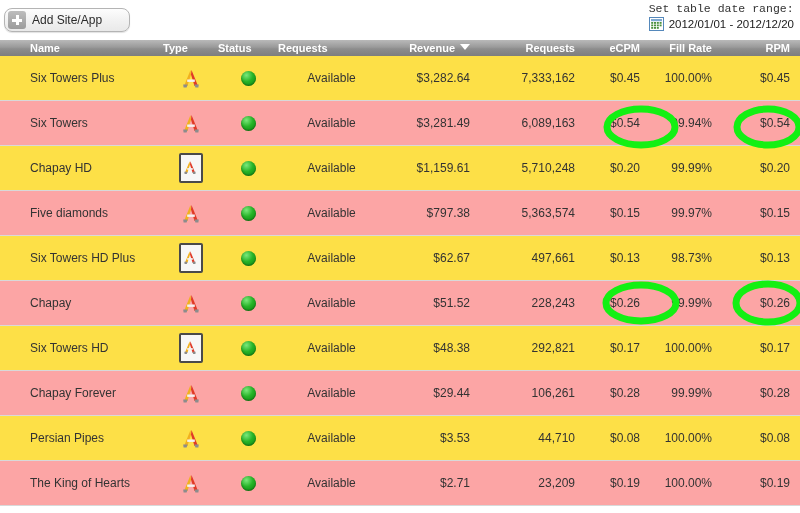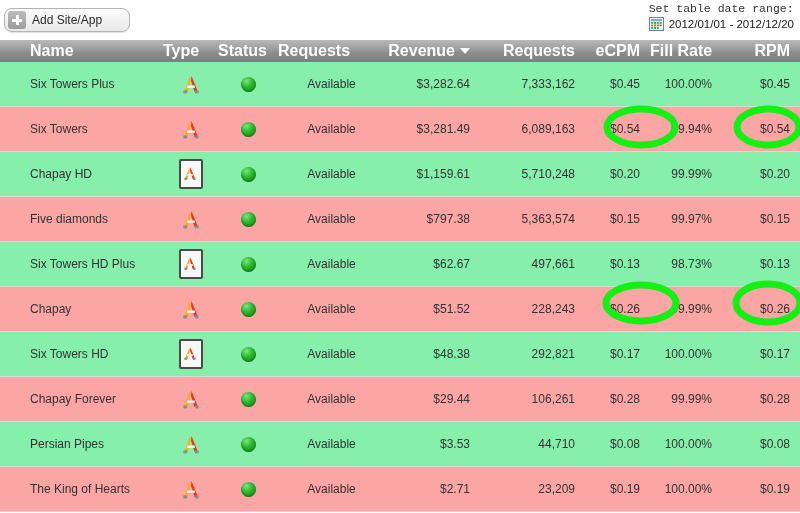--- a/index.html
+++ b/index.html
@@ -90,24 +90,24 @@
     white-space: nowrap;
   }
 
   
   #report-table {
     width: 800px;
     border-collapse: collapse;
     table-layout: fixed;
   }
   #report-table thead th {
-    height: 22px;
+    height: 16px;
     background: linear-gradient(to bottom, #b9b9b9 0%, #9a9a9a 45%, #8d8d8d 55%, #7e7e7e 100%);
     color: #ffffff;
-    font-size: 16px;
+    font-size: 11px;
     font-weight: bold;
     text-align: right;
     padding: 0 10px 0 0;
     border: 0;
     white-space: nowrap;
   }
   #report-table thead th.left  { text-align: left;  padding: 0 0 0 30px; }
   #report-table thead th.ctr   { text-align: left; padding: 0; }
 
   .sort-arrow {
@@ -124,21 +124,21 @@
     height: 44px;
     font-size: 12px;
     color: #333333;
     text-align: right;
     padding: 0 10px 0 0;
     border-bottom: 1px solid #d9d9d9;
     white-space: nowrap;
   }
   #report-table tbody td.left { text-align: left;  padding: 0 0 0 30px; }
   #report-table tbody td.ctr  { text-align: center; padding: 0; }
-  #report-table tbody tr.odd  td { background: #86efac; }
+  #report-table tbody tr.odd  td { background: #fde047; }
   #report-table tbody tr.even td { background: #fca5a5; }
 
   
   .app-icon { display: inline-block; width: 22px; height: 22px; vertical-align: middle; }
   .tablet-frame {
     display: inline-block;
     width: 20px; height: 26px;
     border: 2px solid #4a4a4a;
     background: #f7f7f7;
     border-radius: 2px;

